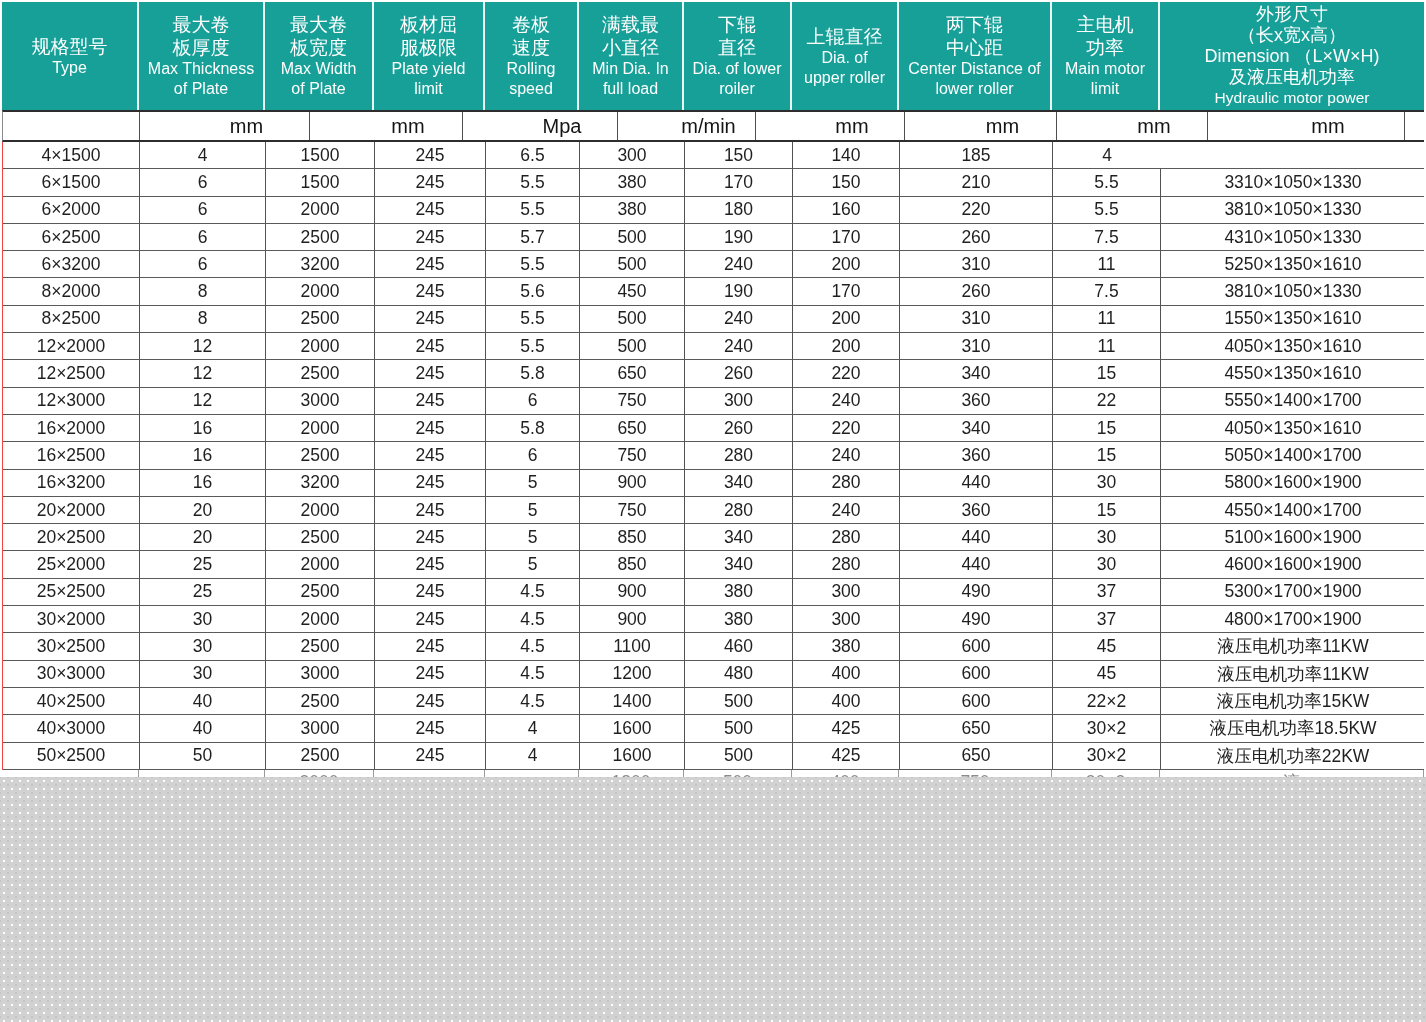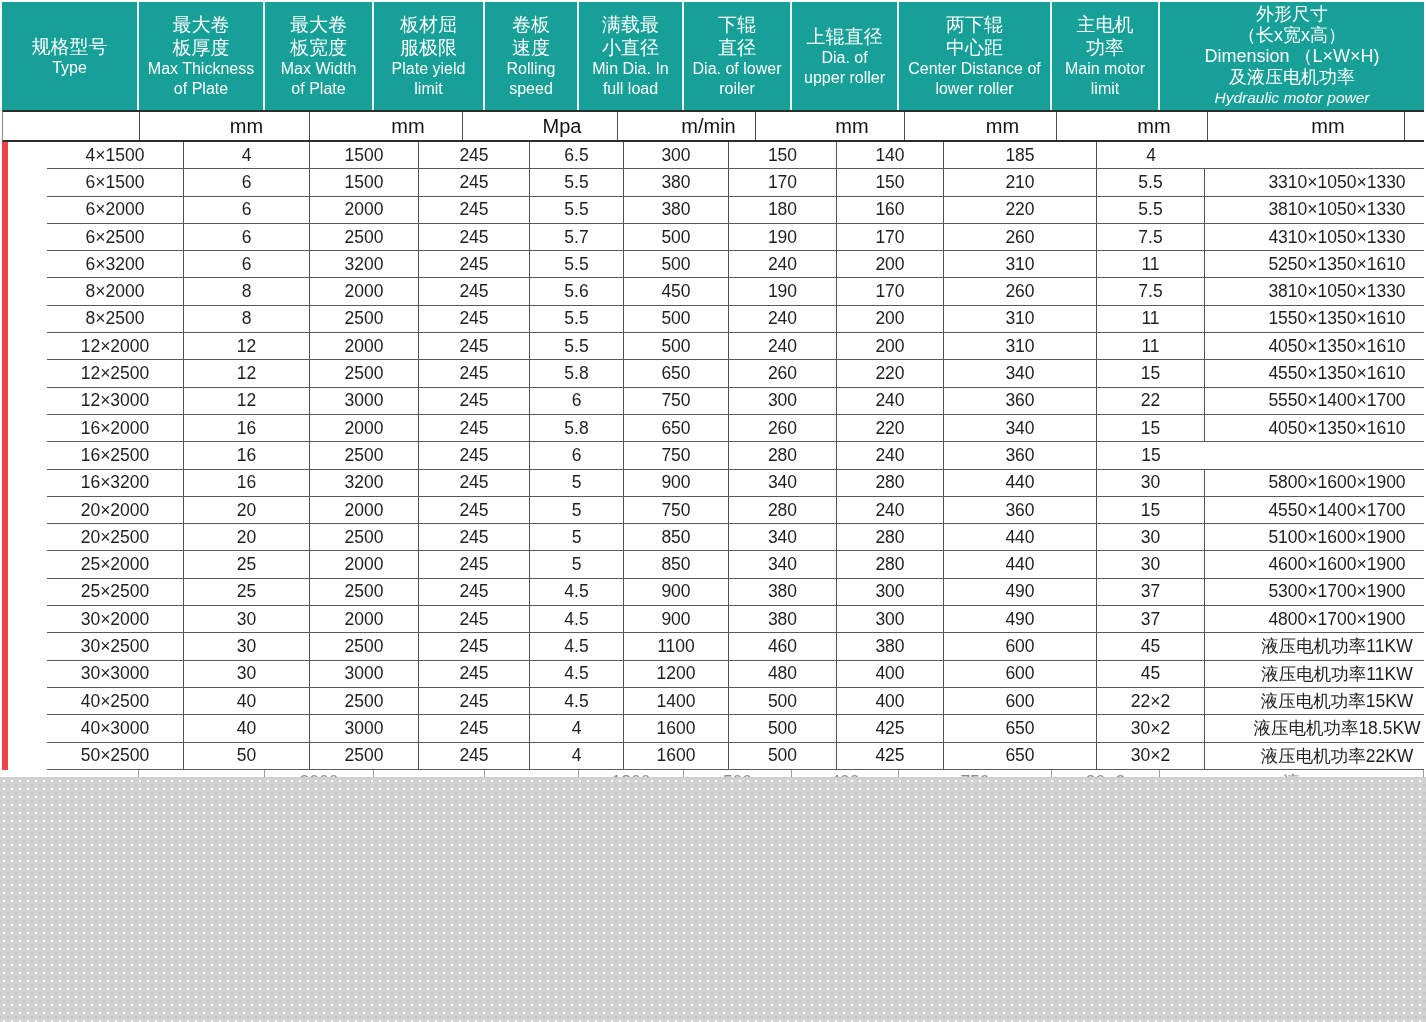--- a/index.html
+++ b/index.html
@@ -12,31 +12,31 @@
 
   
   .header-row{display:grid;grid-template-columns:var(--cols);height:108px;background:#17a098;}
   .h-cell{display:flex;flex-direction:column;align-items:center;justify-content:center;
     color:#ffffff;text-align:center;border-right:2px solid #eaf6f5;box-sizing:border-box;
     padding:0 1px;overflow:hidden;}
   .h-cell:last-child{border-right:none;border-radius:20px;}
   .h-zh{font-size:19px;line-height:23px;white-space:nowrap;}
   .h-en{font-size:16px;line-height:20px;white-space:nowrap;}
   .h-cell.dense .h-zh{font-size:18px;line-height:21px;}
-  .h-cell.dense .h-en{font-size:15.5px;line-height:20px;font-style:italic;}
+  .h-cell.dense .h-en{font-size:15.5px;line-height:20px;}
 
   
   .units-row{display:grid;grid-template-columns:var(--cols);height:28px;background:#ffffff;
     border-top:2px solid #2d2d2d;border-bottom:2px solid #2d2d2d;border-left:1px solid #8a8a8a;box-sizing:content-box;gap:44px;}
   .u-cell{display:flex;align-items:center;justify-content:center;font-size:20px;color:#141414;
     border-right:1px solid #4e4e4e;box-sizing:border-box;}
   .u-cell:last-child{border-right:none;}
 
   
-  .tbody{border-left:6px solid #ef4444;padding-left:39px;}
+  .tbody{border-left:1px solid #ef4444;}
   .row{display:grid;grid-template-columns:var(--cols);height:27.3px;box-sizing:border-box;
     border-bottom:1px solid #5a5a5a;background:#ffffff;}
   .cell{display:flex;align-items:center;justify-content:center;font-size:17.5px;color:#1f1f1f;
     border-right:1px solid #525252;box-sizing:border-box;overflow:hidden;white-space:nowrap;}
   .cell:last-child{border-right:none;}
 
   
   .partial-row{display:grid;grid-template-columns:var(--cols);height:7px;overflow:hidden;background:#ffffff;}
   .partial-row .cell{align-items:flex-start;border-right:1px solid #9a9a9a;color:#8c8c8c;
     line-height:24px;height:24px;}
@@ -281,20 +281,21 @@
           <div class="cell">16×2500</div>
           <div class="cell">16</div>
           <div class="cell">2500</div>
           <div class="cell">245</div>
           <div class="cell">6</div>
           <div class="cell">750</div>
           <div class="cell">280</div>
           <div class="cell">240</div>
           <div class="cell">360</div>
           <div class="cell">15</div>
+          <div class="cell">5050×1400×1700</div>
         </div>
         <div class="row">
           <div class="cell">16×3200</div>
           <div class="cell">16</div>
           <div class="cell">3200</div>
           <div class="cell">245</div>
           <div class="cell">5</div>
           <div class="cell">900</div>
           <div class="cell">340</div>
           <div class="cell">280</div>

